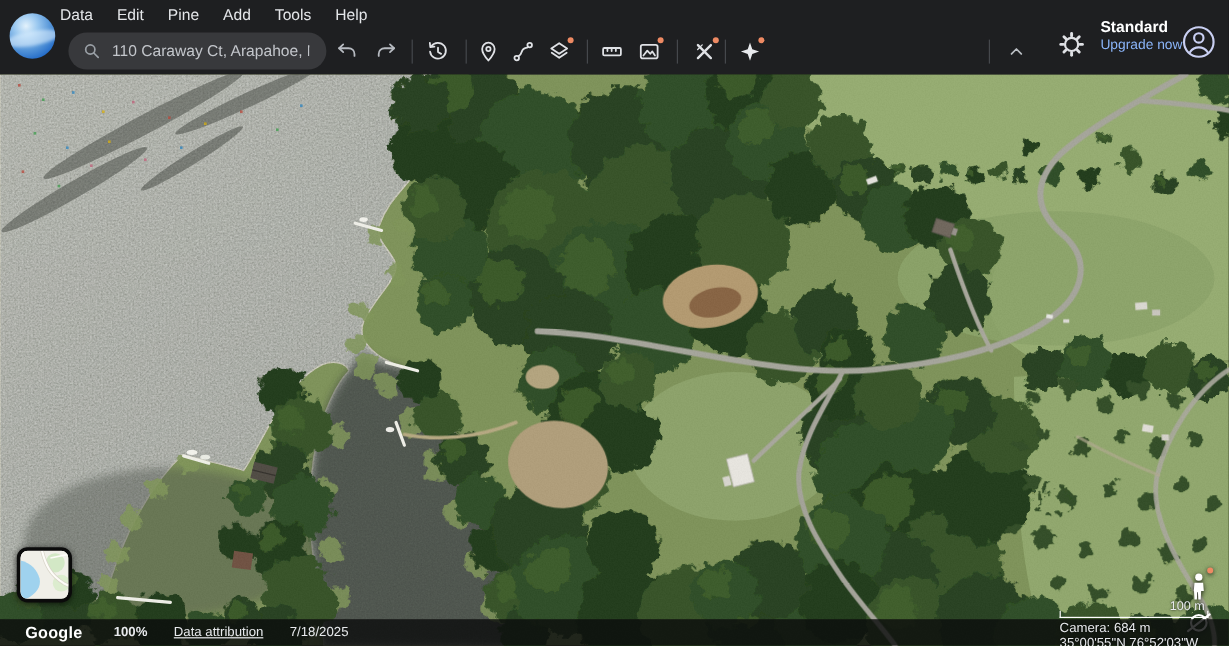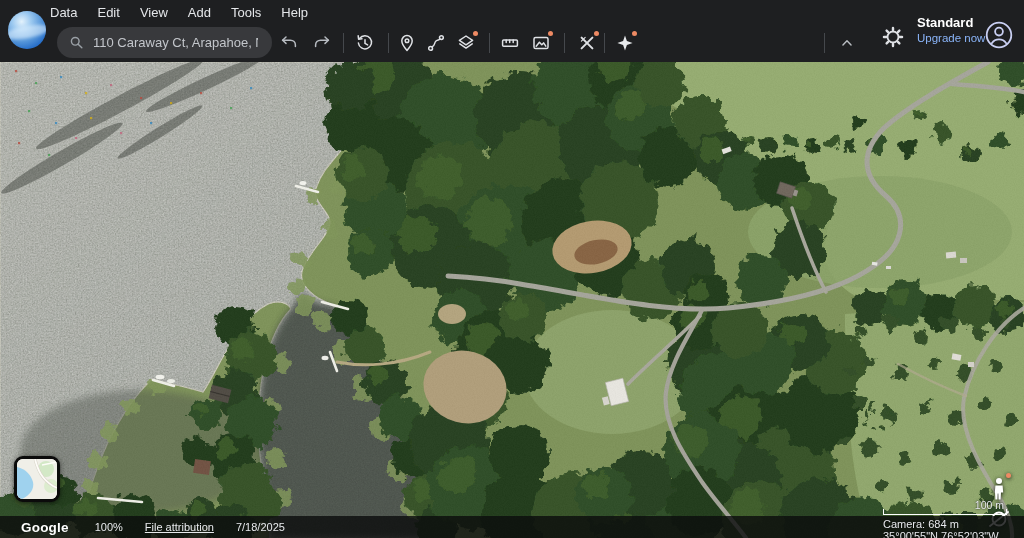--- a/index.html
+++ b/index.html
@@ -44,21 +44,21 @@
   .map-controls{position:absolute;right:12px;top:412px;display:flex;z-index:6;flex-direction:column;}
   .map-controls > *{display:flex;align-items:center;justify-content:center;cursor:pointer;
     filter:drop-shadow(0 1px 2px rgba(0,0,0,.85));}
   .ctrl{width:26px;height:30px;margin-left:9px;position:relative;}
   .ctrl-3d{color:#fff;font-size:13.5px;font-weight:bold;letter-spacing:.5px;}
 
   
   .statusbar{position:absolute;left:0;bottom:0;width:1024px;height:22px;background:rgba(12,13,14,.82);
     z-index:20;display:flex;align-items:center;color:#e8eaed;font-size:11px;}
   .sb-brand{margin-left:21px;font-size:13.5px;font-weight:bold;letter-spacing:.2px;color:#fff;}
-  .sb-zoom{margin-left:26px;}
+  .sb-zoom{margin-left:26px;font-weight:bold;}
   .sb-attr{margin-left:22px;text-decoration:underline;cursor:pointer;}
   .sb-date{margin-left:22px;}
   .sb-right{margin-left:auto;display:flex;align-items:flex-start;flex-direction:column;}
   .scalebar{position:relative;width:124px;height:18px;margin-right:17px;}
   .scale-label{position:absolute;top:-1px;right:3px;font-size:10.5px;text-shadow:0 0 2px #000;}
   .scale-bracket{position:absolute;bottom:3px;left:0;width:124px;height:6px;
     border-left:1.5px solid #fff;border-right:1.5px solid #fff;border-bottom:1.5px solid #fff;}
   .sb-cam{margin-right:13px;text-shadow:0 0 2px #000;}
   .sb-coords{margin-right:13px;text-shadow:0 0 2px #000;}
   .sb-elev{margin-right:10px;text-shadow:0 0 2px #000;}
@@ -70,21 +70,21 @@
 <body>
 
 <div class="app">
 
   <header class="topbar">
     <div class="logo"></div>
 
     <nav class="menubar">
       <span class="menu-item">Data</span>
       <span class="menu-item">Edit</span>
-      <span class="menu-item">View</span>
+      <span class="menu-item">Pine</span>
       <span class="menu-item">Add</span>
       <span class="menu-item">Tools</span>
       <span class="menu-item">Help</span>
     </nav>
 
     <div class="search-pill">
       <svg width="15" height="15" viewBox="0 0 18 18" style="stroke:#9aa0a6;fill:none;stroke-width:1.7;stroke-linecap:round">
         <circle cx="7.5" cy="7.5" r="4.6"></circle>
           <line x1="11" y1="11" x2="15.4" y2="15.4"></line>
       </svg>
@@ -601,21 +601,21 @@
           <line x1="2.5" y1="9" x2="15.5" y2="9"></line>
             <line x1="9" y1="2.5" x2="9" y2="15.5"></line>
           </svg>
       </div>
     </div>
   </div>
 
   <footer class="statusbar">
     <span class="sb-brand">Google</span>
     <span class="sb-zoom">100%</span>
-    <span class="sb-attr">File attribution</span>
+    <span class="sb-attr">Data attribution</span>
     <span class="sb-date">7/18/2025</span>
     <div class="sb-right">
       <div class="scalebar">
         <span class="scale-label">100 m</span>
         <div class="scale-bracket"></div>
       </div>
       <span class="sb-cam">Camera: 684 m</span>
       <span class="sb-coords">35°00'55"N 76°52'03"W</span>
       <span class="sb-elev">18 m</span>
     </div>

